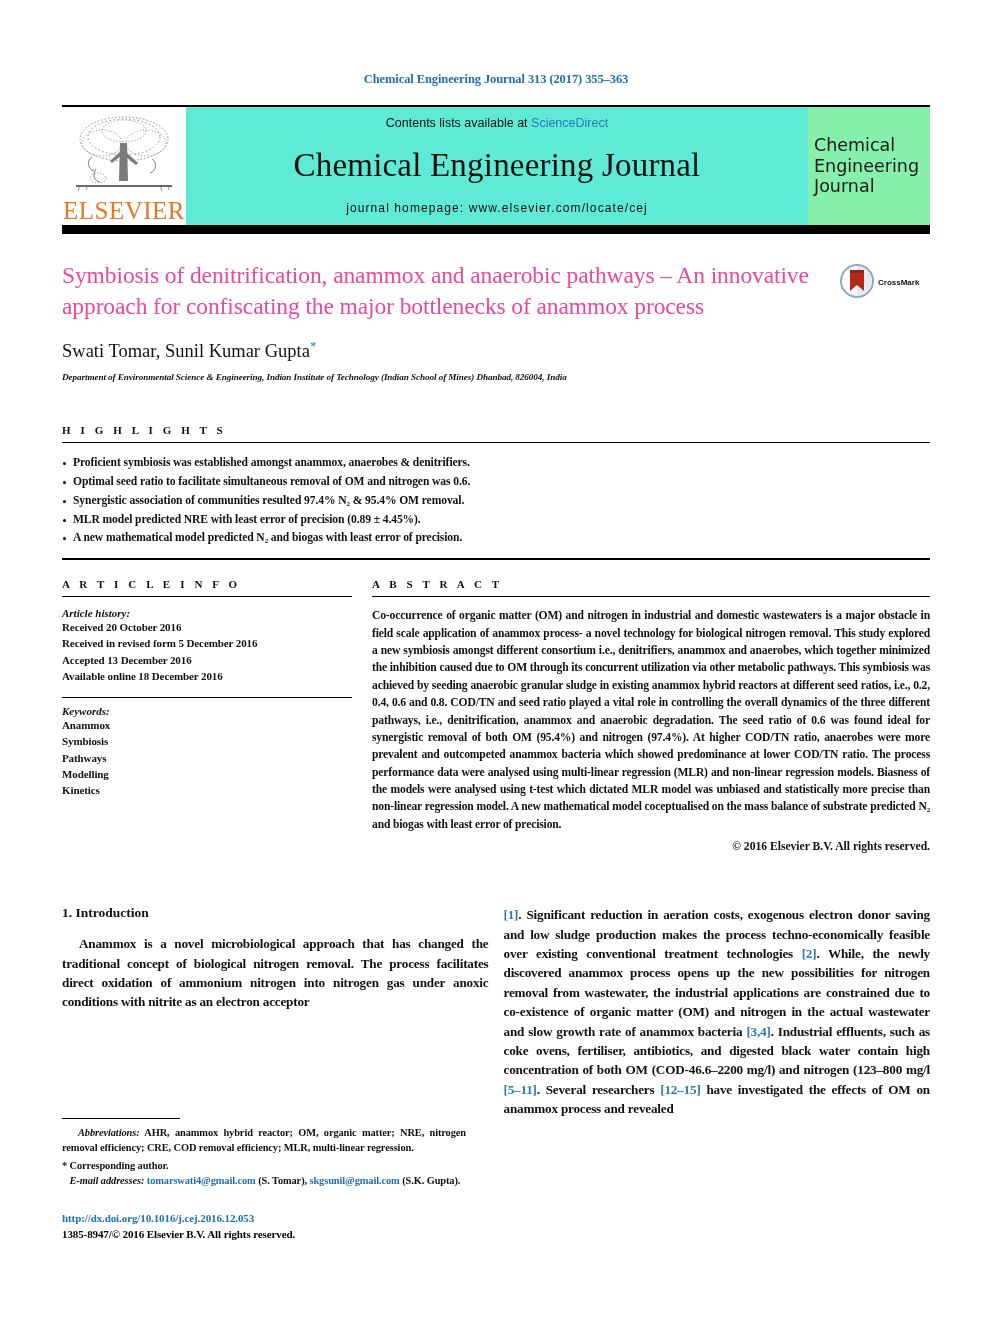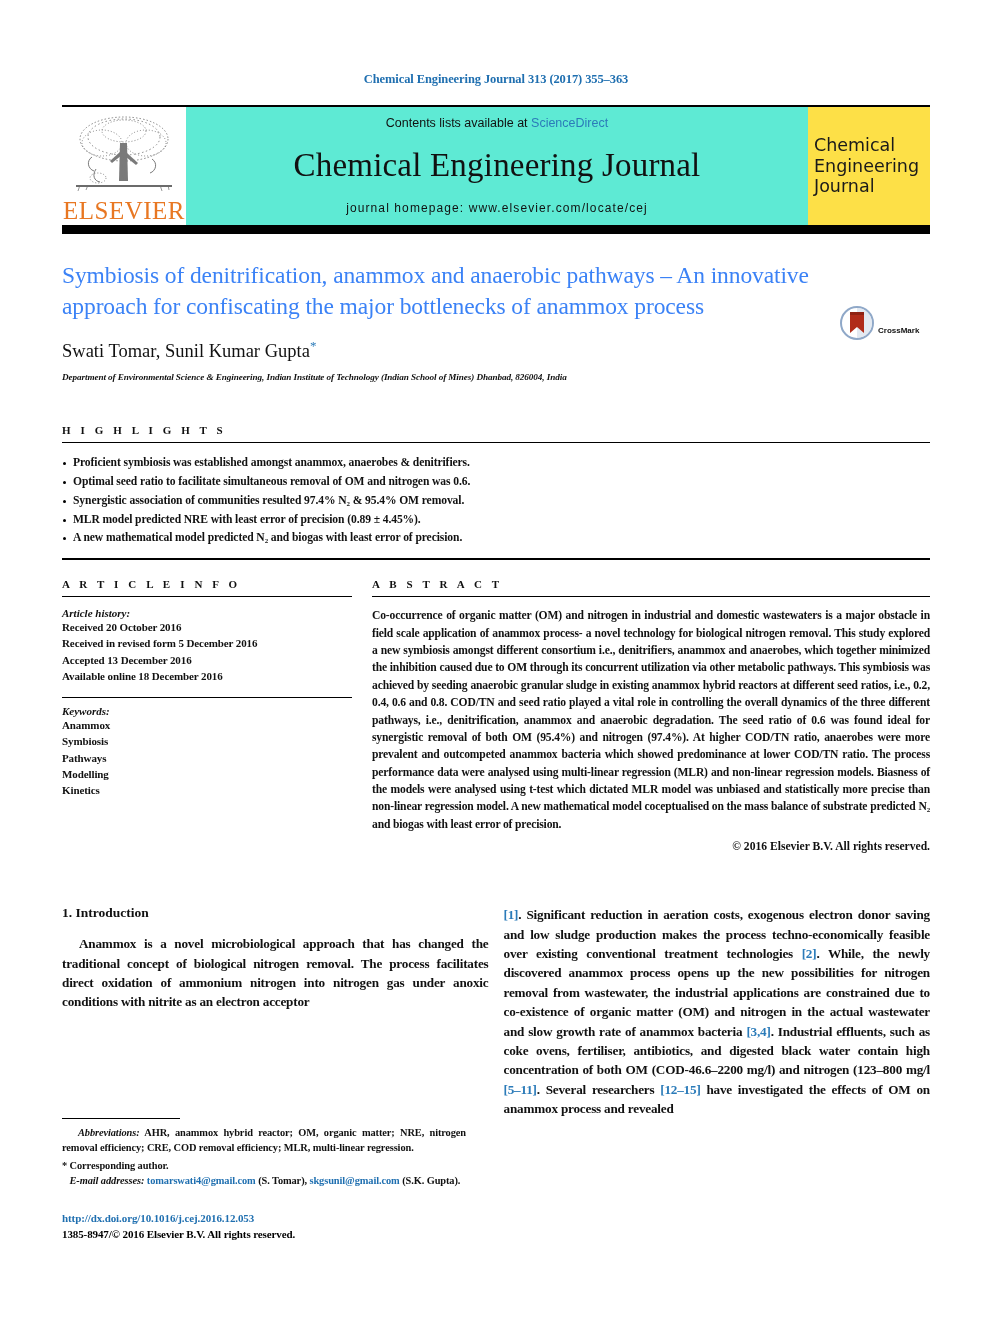--- a/index.html
+++ b/index.html
@@ -79,21 +79,21 @@
   }
   .homepage-line {
     font-family: "Liberation Sans", sans-serif;
     font-size: 12px;
     letter-spacing: 1.1px;
     color: #111;
   }
   .cover-thumb {
     width: 122px;
     flex: 0 0 122px;
-    background: #fde047;
+    background: #86efac;
     display: flex;
     align-items: center;
     justify-content: flex-start;
     padding-left: 6px;
   }
   .cover-thumb-text {
     font-family: "DejaVu Sans", sans-serif;
     font-size: 17.5px;
     line-height: 1.18;
     color: #1a1a1a;
@@ -110,21 +110,21 @@
     position: relative;
     display: flex;
   }
   .title-main { flex: 1 1 auto; padding-right: 20px; }
   h1.article-title {
     font-family: "Liberation Serif", serif;
     font-size: 23.5px;
     line-height: 1.30;
     font-weight: normal;
     margin: 0;
-    color: #3b82f6;
+    color: #ec4899;
     letter-spacing: -0.1px;
   }
   .authors {
     font-family: "Liberation Serif", serif;
     font-size: 18.5px;
     margin-top: 17px;
     color: #111;
   }
   .authors .star { color: #2b7bb9; font-size: 13px; vertical-align: super; }
   .affiliation {
@@ -132,21 +132,21 @@
     font-style: italic;
     font-weight: bold;
     font-size: 9.2px;
     margin-top: 10px;
     color: #111;
     letter-spacing: -0.1px;
   }
   .crossmark {
     flex: 0 0 90px;
     display: flex;
-    align-items: center;
+    align-items: flex-start;
     gap: 4px;
     padding-top: 4px;
   }
   .crossmark-label {
     font-family: "Liberation Sans", sans-serif;
     font-size: 8px;
     font-weight: bold;
     color: #111;
     margin-top: 14px;
   }

